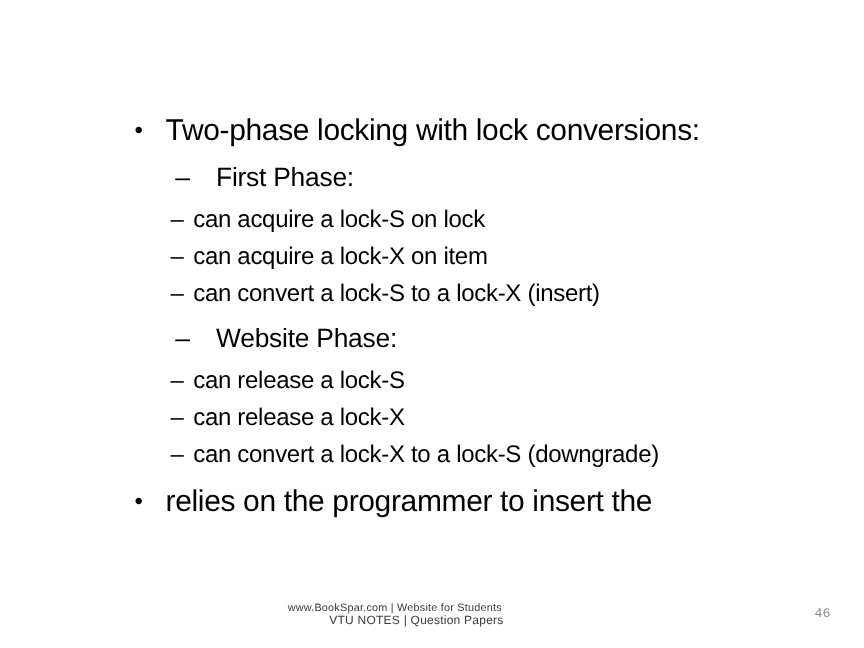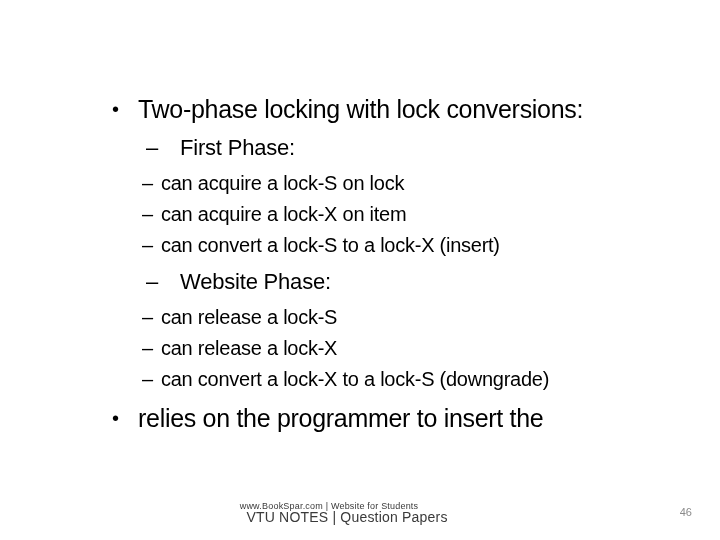--- a/index.html
+++ b/index.html
@@ -118,36 +118,37 @@
     pointer-events: none;
   }
   .watermark .wm-line1 {
     font-size: 9px;
     line-height: 11px;
     color: #3a3a3a;
     letter-spacing: 0.2px;
     white-space: nowrap;
   }
   .watermark .wm-line2 {
-    font-size: 14px;
+    font-size: 10px;
     line-height: 11px;
     color: #3a3a3a;
     letter-spacing: 0.2px;
     white-space: nowrap;
     margin-left: 36px;
   }
 
   
   .page-number {
     position: absolute;
     right: 28px;
     top: 506px;
     font-size: 11px;
     line-height: 13px;
     color: #8a8a8a;
+    font-family: Liberation Mono, monospace;
   }
 </style>
 </head>
 <body>
 
 <div class="slide">
 
 
   <div class="body-block">
 

